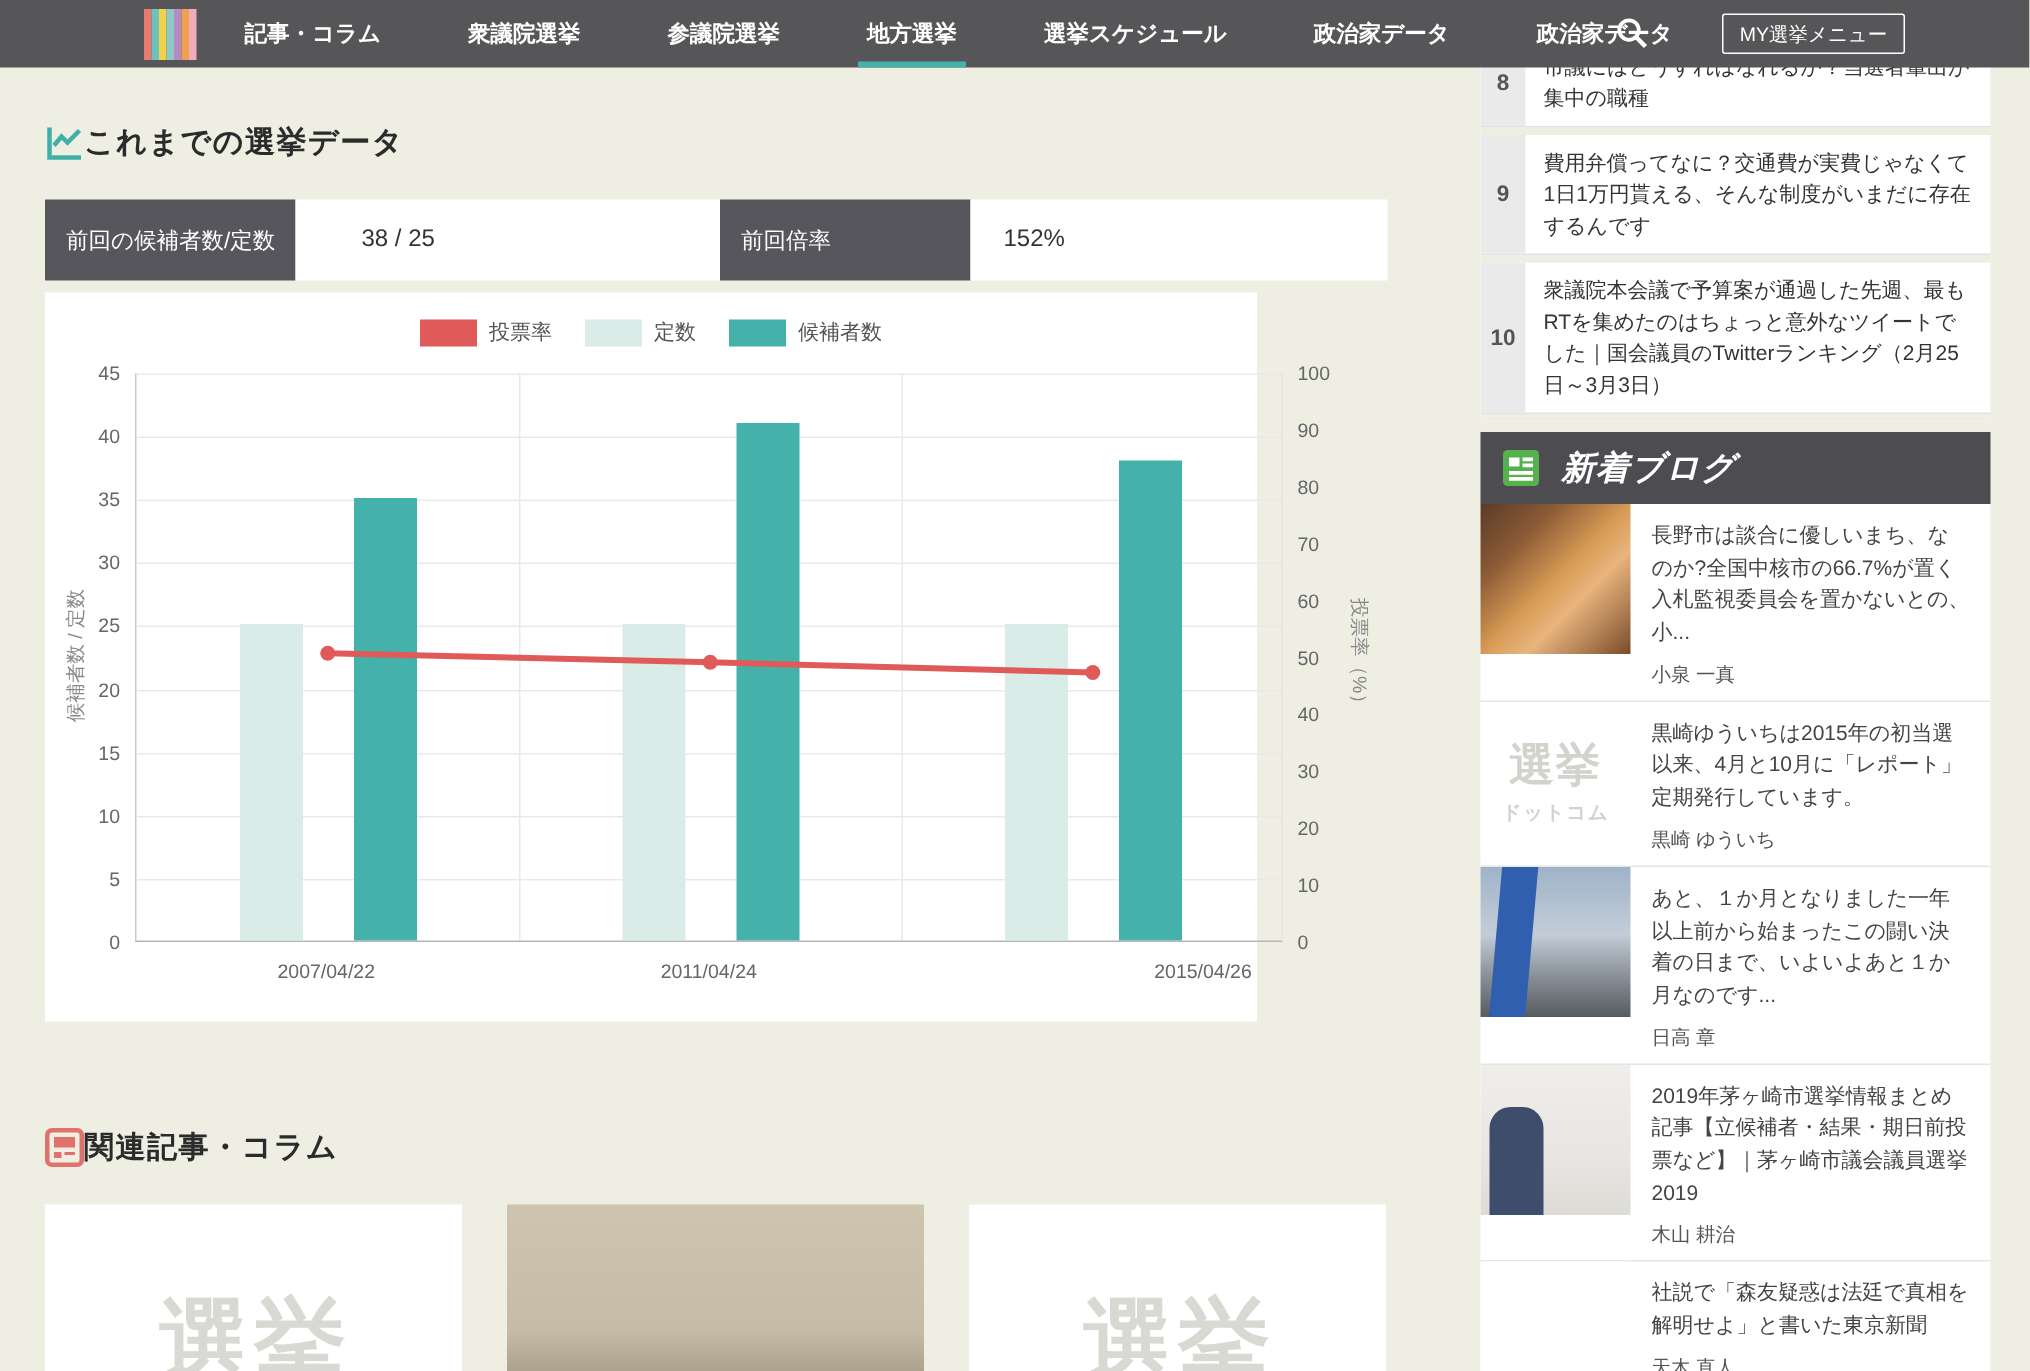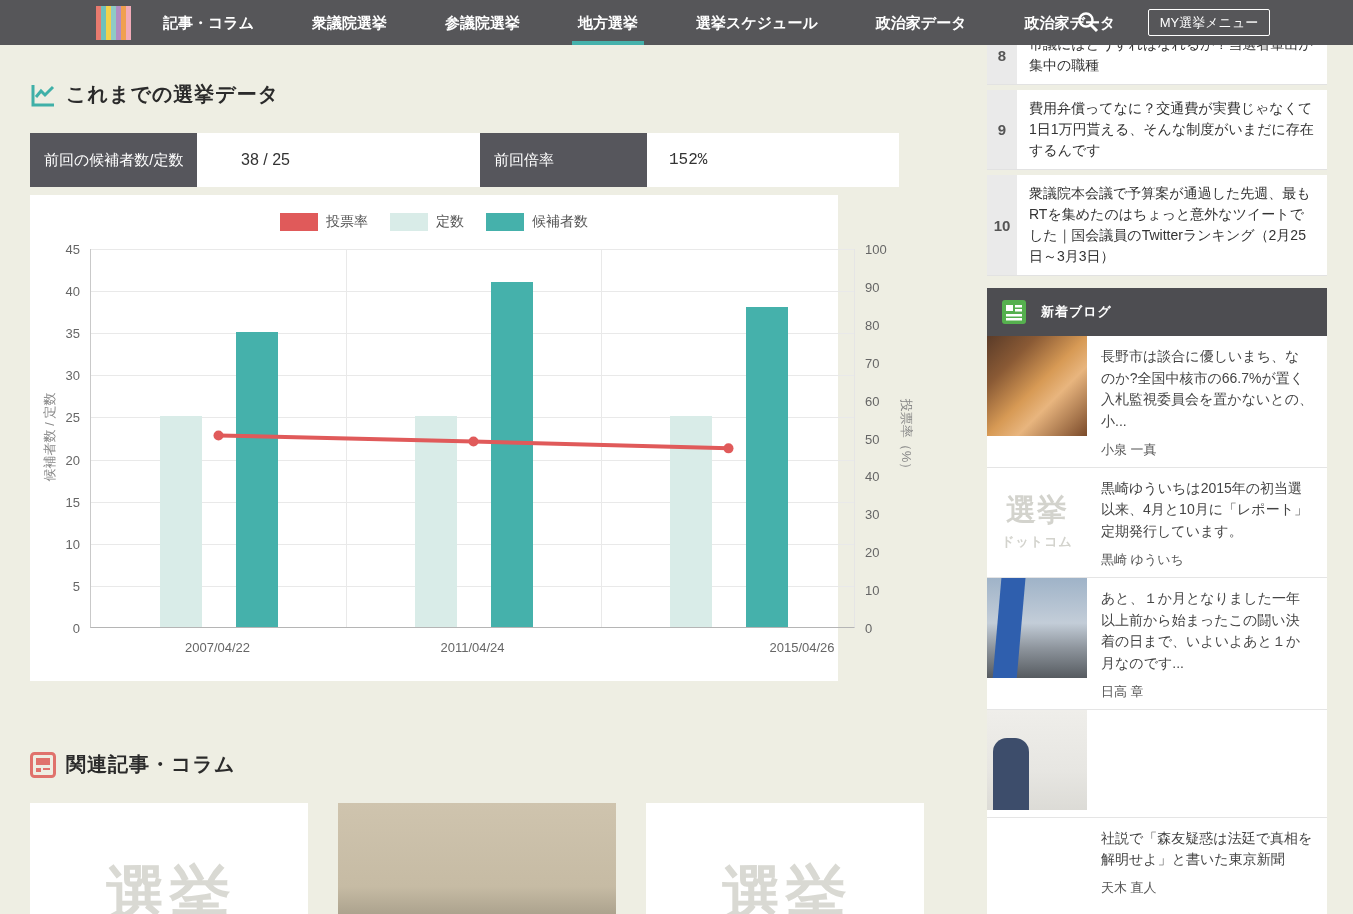--- a/index.html
+++ b/index.html
@@ -30,35 +30,35 @@
     content:""; position:absolute; left:-6px; right:-6px; bottom:0; height:4px; background:#45b1ab;
   }
   .nav-search { position:absolute; left:1076px; top:10px; width:24px; height:24px; cursor:pointer; }
   .my-menu-btn {
     position:absolute; left:1148px; top:9px; width:122px; height:27px;
     border:1px solid #fff; border-radius:2px; color:#fff; font-size:13px;
     background:transparent; display:flex; align-items:center; justify-content:center; cursor:pointer;
   }
 
   
-  .sec-title { position:absolute; left:30px; display:flex; align-items:center; gap:10px; }
+  .sec-title { position:absolute; left:30px; display:flex; align-items:center; }
   .sec-title h2 { font-size:20px; color:#2b2b2b; letter-spacing:1px; }
   .sec-title-1 { top:81px; }
   .sec-title-2 { top:751px; }
 
   .stats { position:absolute; left:30px; top:133px; width:895px; height:54px; display:flex; }
   .stats .lbl {
     background:#56565c; color:#fff; font-size:15px; display:flex; align-items:center;
     padding-left:14px; width:167px; height:54px;
   }
   .stats .val {
     background:#fff; font-size:16px; color:#333; display:flex; align-items:center;
     padding-left:22px; height:54px;
   }
-  .stats .val-1 { width:283px;padding-left:44px; } .stats .val-2 { width:252px;font-family:Liberation Mono, monospace; }
+  .stats .val-1 { width:283px;padding-left:44px; } .stats .val-2 { width:278px; }
 
   .chart-panel { position:absolute; left:30px; top:195px; width:808px; height:486px; background:#fff; }
   .legend { position:absolute; left:0; top:18px; width:100%; display:flex; justify-content:center; gap:22px; }
   .legend-item { display:flex; align-items:center; gap:8px; cursor:pointer; }
   .legend-swatch { width:38px; height:18px; display:inline-block; }
   .legend-label { font-size:14px; color:#555; }
   .plot {
     position:absolute; left:60px; top:54px; width:765px; height:379px;
     border-left:1px solid #c9c9c9; border-bottom:1px solid #b5b5b5; border-right:1px solid #e5e5e5;
   }
@@ -94,21 +94,21 @@
   .rank-num {
     width:30px; background:#eaeaea; color:#555; font-weight:bold; font-size:15px;
     display:flex; align-items:center; justify-content:center; flex-shrink:0;
   }
   .rank-text { padding:8px 12px; font-size:14px; line-height:1.5; color:#333; }
 
   .blog-header {
     position:absolute; top:288px; width:340px; height:48px; background:#4d4d51;
     display:flex; align-items:center;
   }
-  .blog-header h3 { color:#fff; font-size:13px; margin-left:14px; letter-spacing:1px; }
+  .blog-header h3 { color:#fff; font-size:22px; margin-left:14px; letter-spacing:1px;font-style:italic; }
   .blog-icon { margin-left:14px; width:26px; height:26px; }
   .blog-list { position:absolute; top:336px; width:340px; background:#fff; }
   .blog-item { display:flex; border-bottom:1px solid #e5e5e5; cursor:pointer; min-height:108px; }
   .thumb { width:100px; height:100px; flex-shrink:0; position:relative; overflow:hidden; }
   .thumb-photo-1 { background:linear-gradient(135deg,#5a3b28 0%,#8a5a35 25%,#d79a55 50%,#e8b57e 65%,#7a4a2a 100%); }
   .thumb-logo { background:#fff; }
   .thumb-logo .tl-main { text-align:center; margin-top:22px; font-size:30px; font-weight:bold; color:#d3d3cd; letter-spacing:1px; }
   .thumb-logo .tl-sub { text-align:center; margin-top:2px; font-size:13px; font-weight:bold; color:#d3d3cd; letter-spacing:1px; }
   .thumb-photo-3 { background:linear-gradient(180deg,#9fb3c8 0%,#c3cdd8 45%,#8e959d 70%,#565b60 100%); }
   .thumb-photo-3::before {
@@ -186,20 +186,24 @@
       </div>
       <div class="blog-item">
         <div class="thumb thumb-photo-3"></div>
         <div class="blog-text">
           <div class="blog-title">あと、１か月となりました一年以上前から始まったこの闘い決着の日まで、いよいよあと１か月なのです...</div>
           <div class="blog-author">日高 章</div>
         </div>
       </div>
       <div class="blog-item">
         <div class="thumb thumb-photo-4"></div>
+        <div class="blog-text">
+          <div class="blog-title">2019年茅ヶ崎市選挙情報まとめ記事【立候補者・結果・期日前投票など】｜茅ヶ崎市議会議員選挙2019</div>
+          <div class="blog-author">木山 耕治</div>
+        </div>
       </div>
       <div class="blog-item">
         <div class="thumb thumb-none"></div>
         <div class="blog-text">
           <div class="blog-title">社説で「森友疑惑は法廷で真相を解明せよ」と書いた東京新聞</div>
           <div class="blog-author">天木 直人</div>
         </div>
       </div>
     </div>
   </div>

